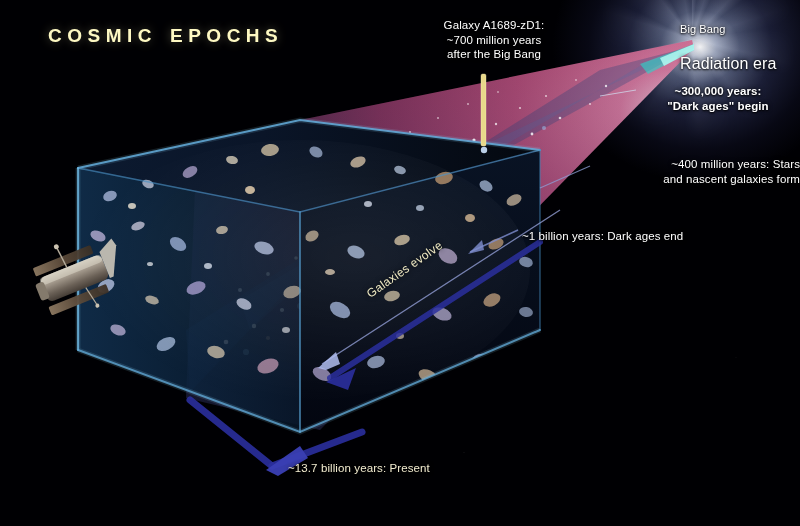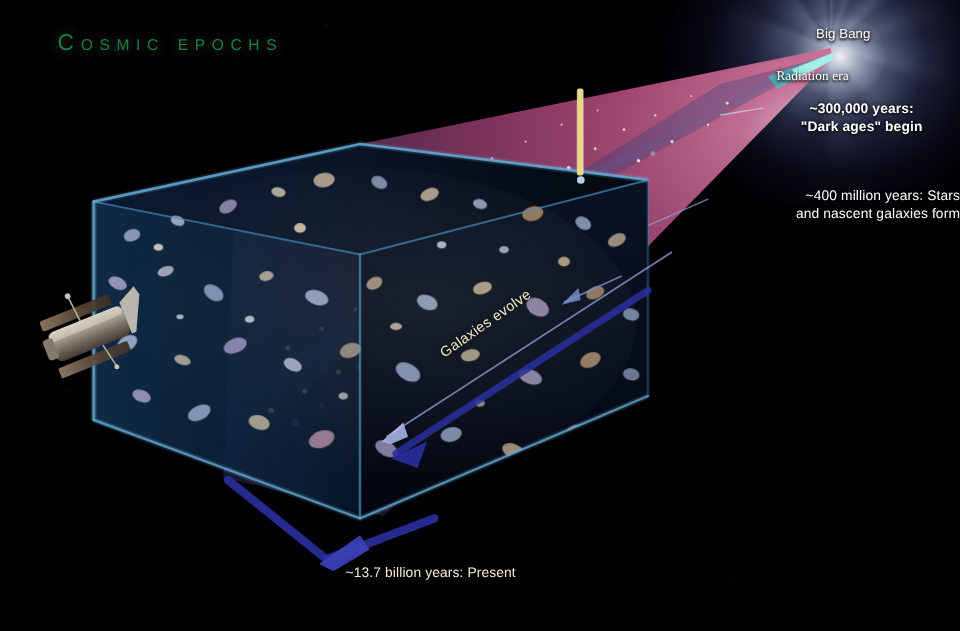--- a/index.html
+++ b/index.html
@@ -85,26 +85,27 @@
     color: #ffffff;
     font-size: 11.5px;
     line-height: 14.5px;
     letter-spacing: .1px;
     text-shadow: 0 0 4px rgba(0,0,0,.95), 0 1px 2px rgba(0,0,0,.9);
     white-space: pre-line;
   }
   .title {
     position: absolute;
     left: 48px; top: 18px;
-    font-size: 19px;
+    font-size: 27px;
     letter-spacing: 5.5px;
-    color: #15803d;
+    color: #fef9c3;
     font-variant: small-caps;
     text-transform: lowercase;
     text-shadow: 0 0 10px rgba(250,244,190,.35);
+    font-weight: bold;
   }
   .title::first-letter { font-size: 27px; }
   .evolve {
     position: absolute;
     left: 368px; top: 288px;
     color: #efe9c2;
     font-size: 12px;
     letter-spacing: .3px;
     transform: rotate(-35deg);
     transform-origin: left center;
@@ -397,30 +398,34 @@
 
       <line x1="46" y1="28" x2="44" y2="6" stroke="#b3aa9a" stroke-width="1.4"></line>
       <circle cx="44" cy="5" r="2.4" fill="#cbc2b1"></circle>
       <line x1="56" y1="54" x2="60" y2="74" stroke="#b3aa9a" stroke-width="1.2"></line>
       <circle cx="60" cy="75" r="2" fill="#cbc2b1"></circle>
     </g>
   </svg>
 
   <div class="title">Cosmic Epochs</div>
 
+  <div class="label c" style="left:418px; top:18px; width:152px;">Galaxy A1689-zD1:
+~700 million years
+after the Big Bang</div>
 
   <div class="label" style="left:680px; top:22px; font-size:11px;">Big Bang</div>
 
-  <div class="label" style="left:647px; top:57px; font-size:11px;font-family:Liberation Serif, serif;">Radiation era</div>
+  <div class="label" style="left:680px; top:57px; font-size:16px;">Radiation era</div>
 
   <div class="label c" style="left:640px; top:84px; width:156px;font-weight:bold;">~300,000 years:
 "Dark ages" begin</div>
 
   <div class="label c" style="left:584px; top:157px; width:216px; text-align:right;">~400 million years:  Stars
 and nascent galaxies form</div>
 
+  <div class="label" style="left:522px; top:229px;">~1 billion years: Dark ages end</div>
 
   <div class="evolve">Galaxies evolve</div>
 
 
-  <div class="label" style="left:288px; top:471px; color:#f2ecd0;">~13.7 billion years: Present</div>
+  <div class="label" style="left:288px; top:461px; color:#f2ecd0;">~13.7 billion years: Present</div>
 
 </div>
 
 </body></html>

